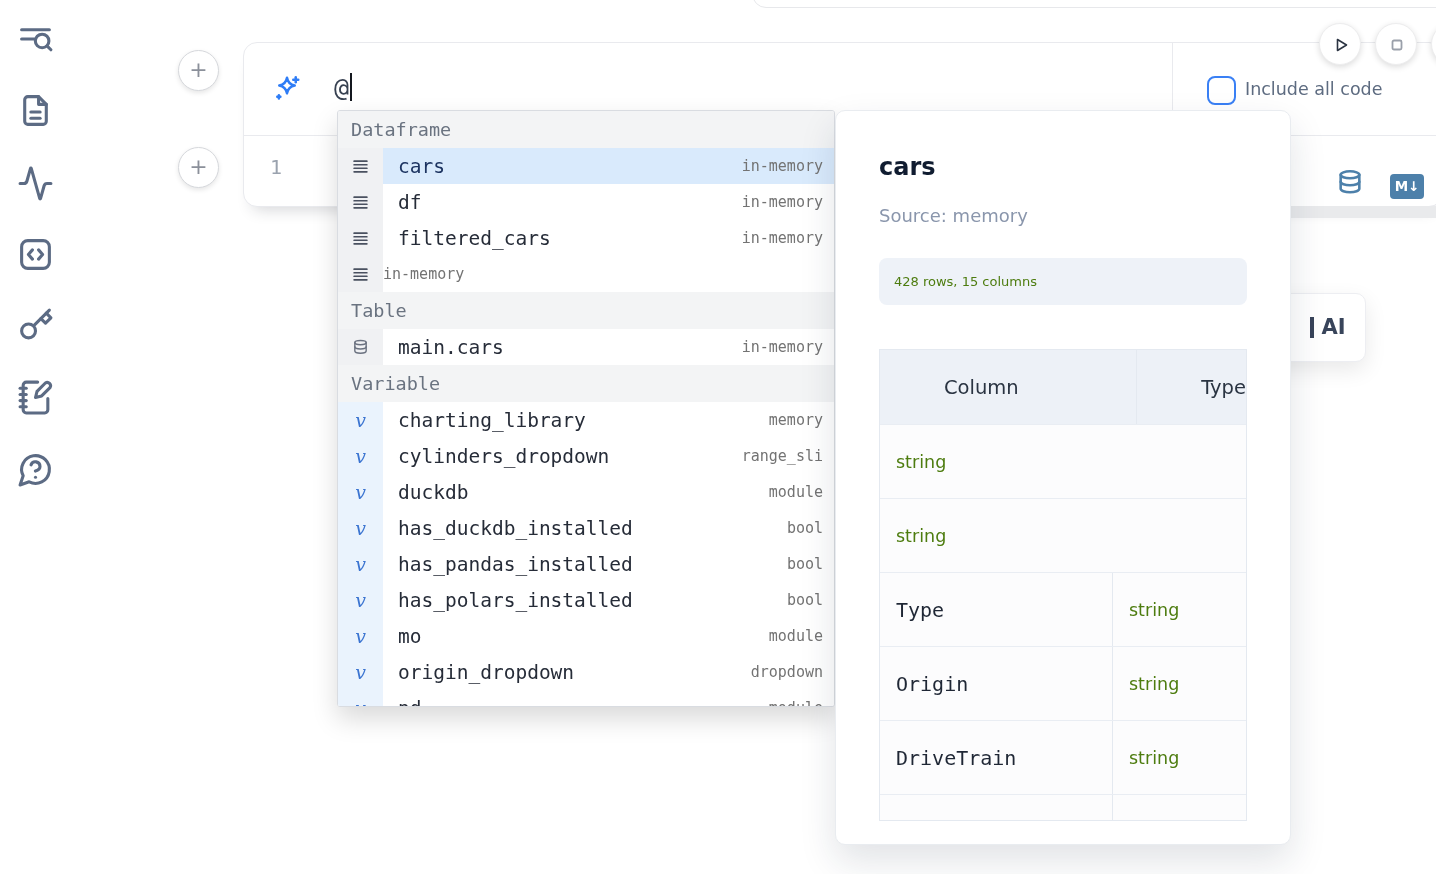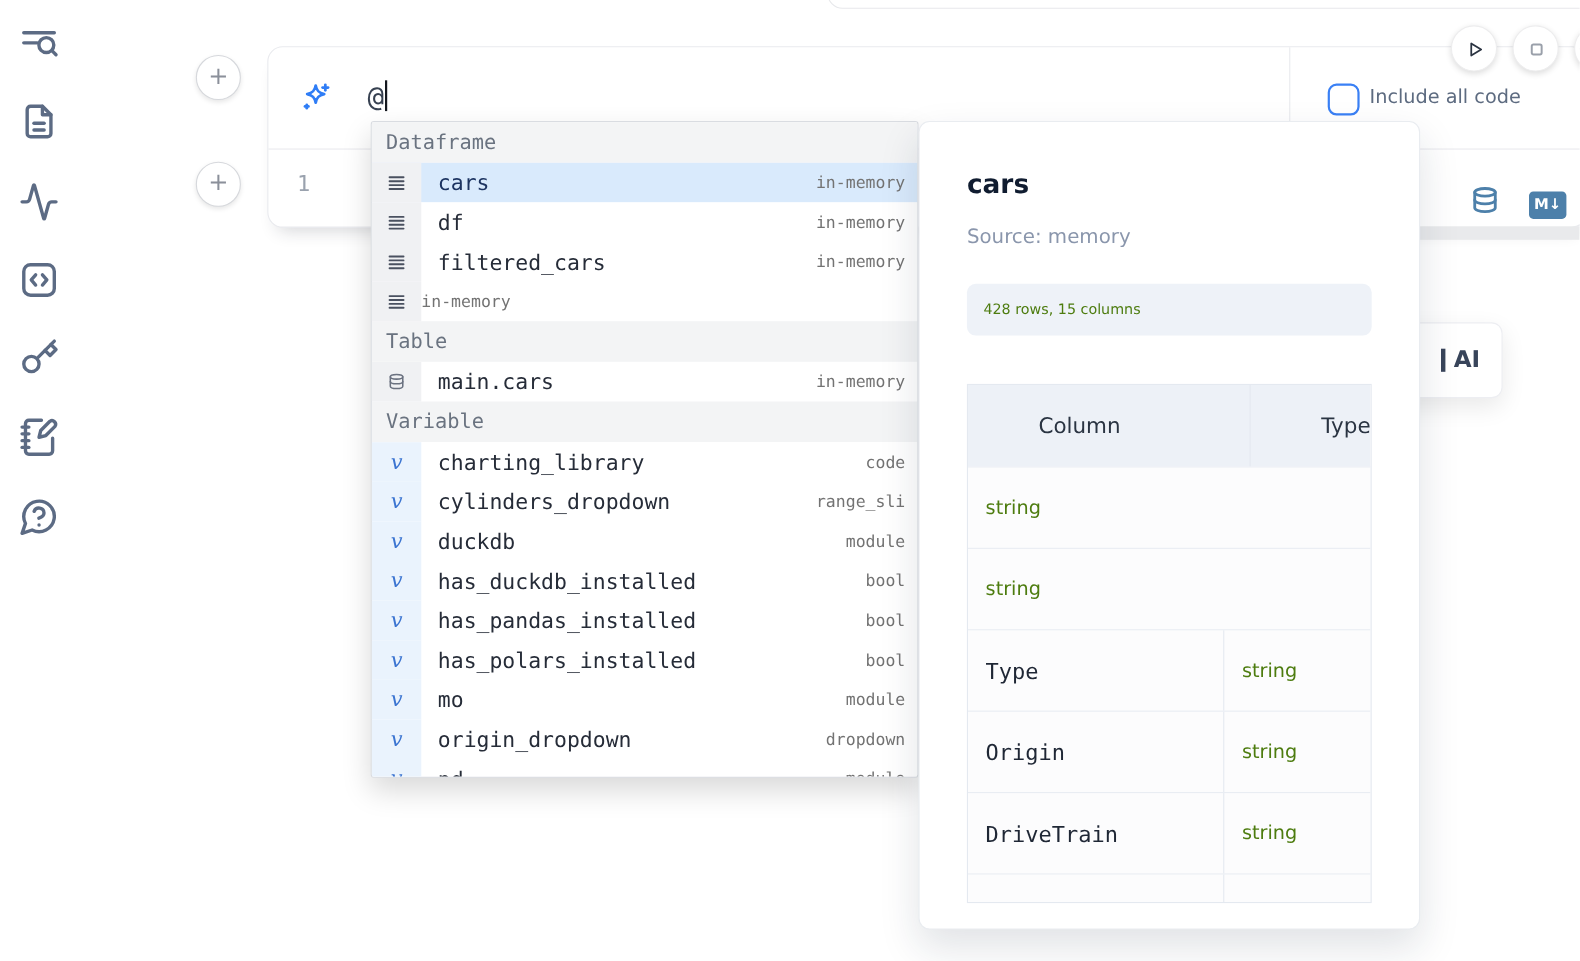--- a/index.html
+++ b/index.html
@@ -279,21 +279,21 @@
       <span class="dd-type">in-memory</span>
     </div>
 
     <div class="dd-header">Variable</div>
 
     <div class="dd-item">
       <span class="dd-gutter var">
           <span class="v-glyph">v</span>
         </span>
       <span class="dd-name">charting_library</span>
-      <span class="dd-type">code</span>
+      <span class="dd-type">memory</span>
     </div>
     <div class="dd-item">
       <span class="dd-gutter var">
           <span class="v-glyph">v</span>
         </span>
       <span class="dd-name">cylinders_dropdown</span>
       <span class="dd-type">range_sli</span>
     </div>
     <div class="dd-item">
       <span class="dd-gutter var">

